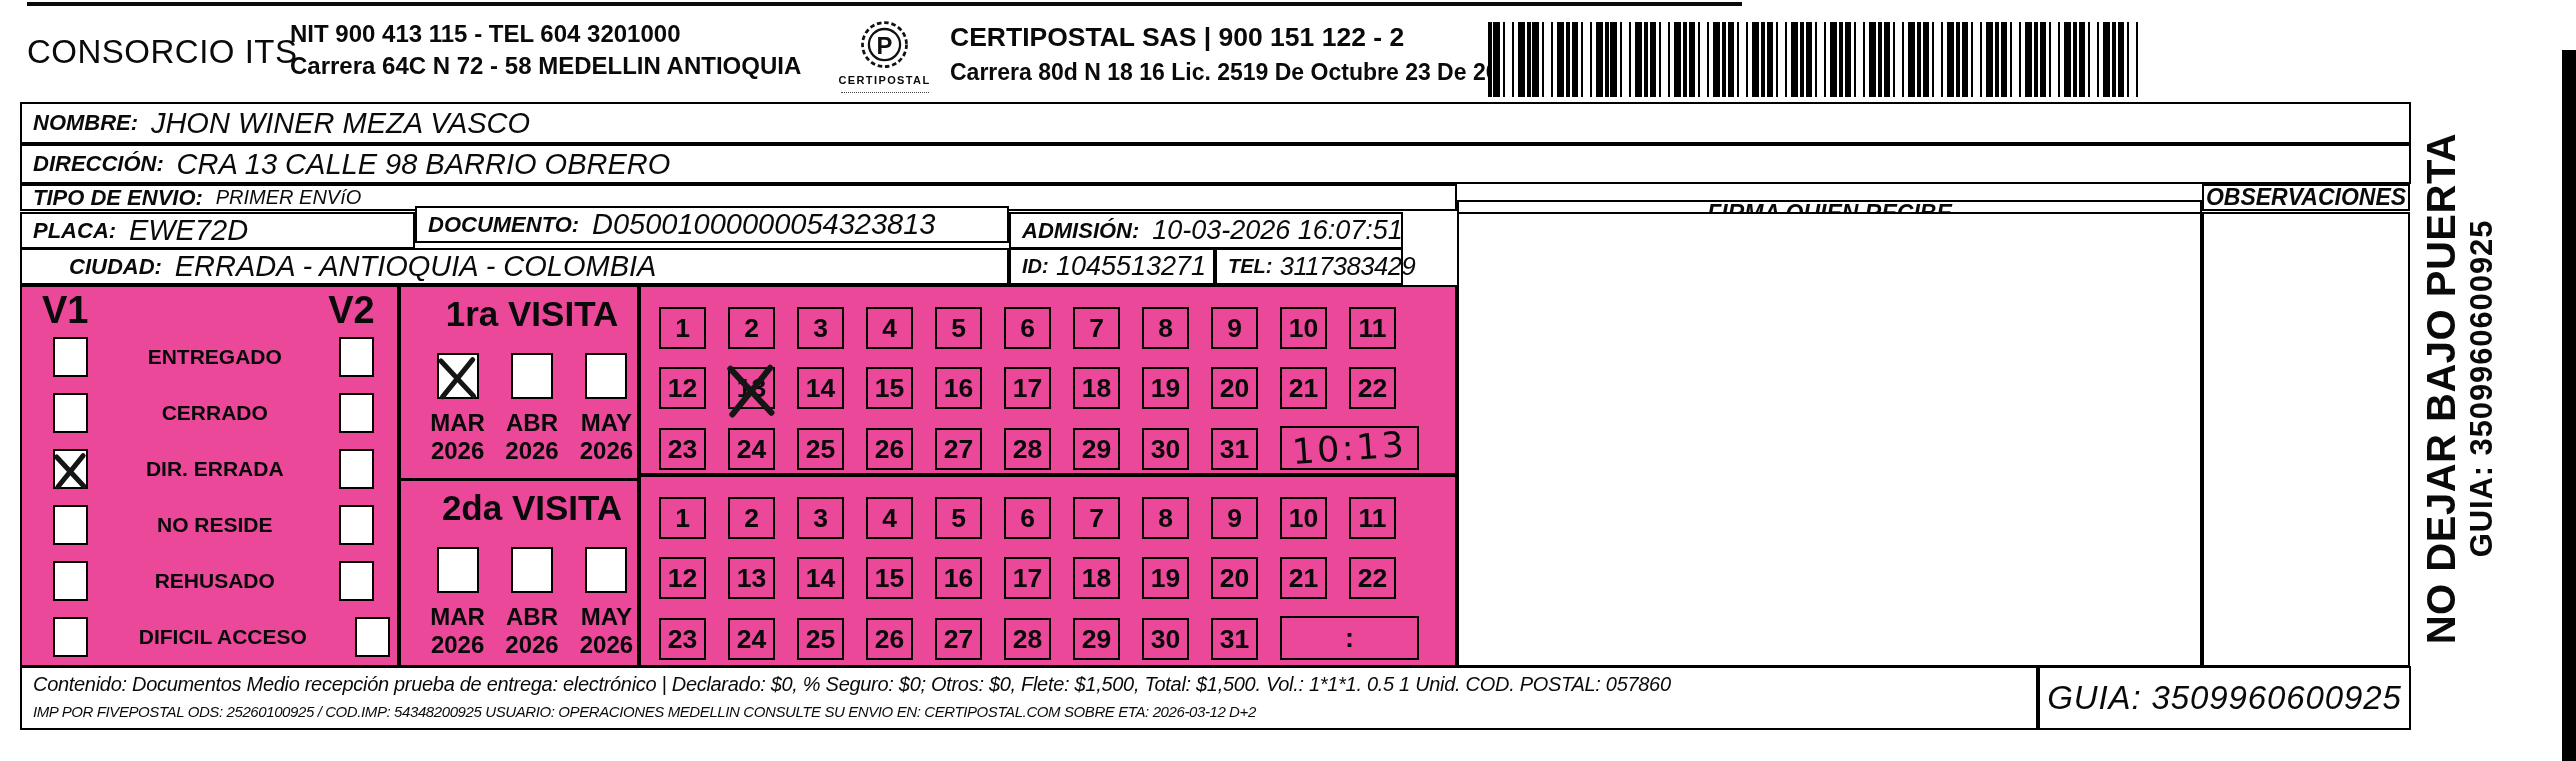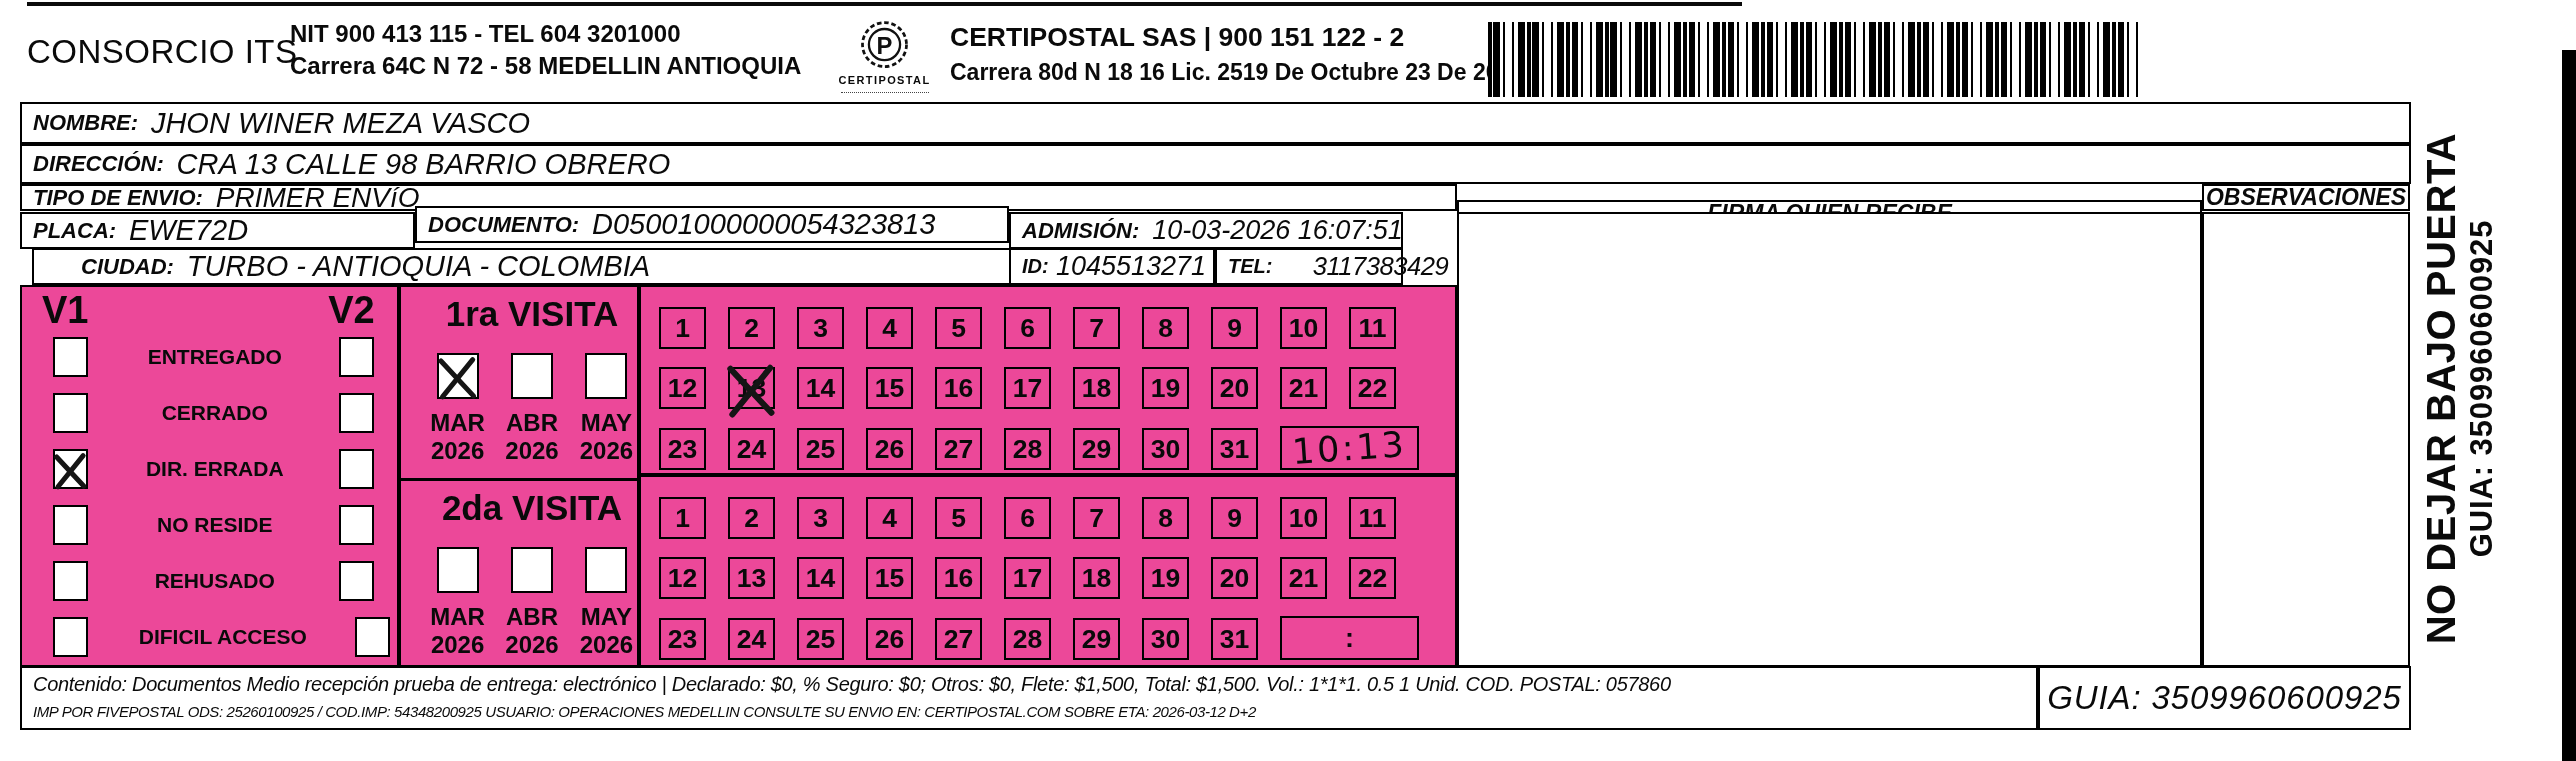--- a/index.html
+++ b/index.html
@@ -26,36 +26,36 @@
       #000 14.6px 17.3px,#fff 17.3px 24px,#000 24px 25.6px,#fff 25.6px 30px,#000 30px 37px,#fff 37px 39px);}
 
   
   .form{position:absolute;left:20px;top:102px;width:2391px;height:628px;}
   .cell{position:absolute;box-sizing:border-box;border:2.7px solid #000;background:#fff;
         display:flex;align-items:center;white-space:nowrap;padding-left:11px;font-style:italic;}
   .lbl{font-weight:bold;font-size:22px;margin-right:12.8px;}
   .lbl.sm{font-size:20px;margin-right:7.3px;}
   .val{font-size:29px;}
   .val.md{font-size:27px;}
-  .val.sm{font-size:25.6px;letter-spacing:-0.5px;margin-left:33px;}
+  .val.sm{font-size:25.6px;letter-spacing:-0.5px;}
 
   .r-nombre{left:0;top:0;width:2391px;height:42px;}
   .r-dir{left:0;top:42px;width:2391px;height:40px;}
   .r-tipo{left:0;top:82px;width:1437px;height:27px;}
-  .r-tipo .val{font-size:28px;}
+  .r-tipo .val{font-size:20px;}
   .firma-h{left:1437px;top:98px;width:745px;height:27px;justify-content:center;padding-left:0;
            font-weight:bold;font-size:23px;}
   .obs-h{left:2182px;top:82px;width:208px;height:27px;justify-content:center;padding-left:0;
          font-weight:bold;font-size:23px;}
   .firma-b{left:1437px;top:110px;width:745px;height:455px;}
   .obs-b{left:2182px;top:110px;width:208px;height:455px;}
   .c-placa{left:0;top:110px;width:395px;height:37px;}
   .c-doc{left:395px;top:104px;width:594px;height:37px;}
   .c-adm{left:989px;top:110px;width:394px;height:37px;}
-  .c-ciudad{left:12px;top:146px;width:989px;height:37px;padding-left:47px;}
+  .c-ciudad{left:0;top:146px;width:989px;height:37px;padding-left:47px;}
   .c-id{left:989px;top:146px;width:206px;height:37px;}
   .c-tel{left:1195px;top:146px;width:188px;height:37px;}
 
   
   .panel{position:absolute;box-sizing:border-box;border:2.7px solid #000;background:#ec4899;}
   .status-panel{left:0;top:183px;width:379px;height:382px;}
   .visit-panel{left:379px;top:183px;width:240px;height:382px;}
   .cal-panel{left:619px;top:183px;width:818px;height:382px;}
   .footer-l{left:0;top:564px;width:2018px;height:64px;flex-direction:column;align-items:flex-start;
             justify-content:center;line-height:28px;}
@@ -174,21 +174,21 @@
       <span class="lbl">DOCUMENTO:</span>
       <span class="val">D05001000000054323813</span>
     </div>
     <div class="cell c-adm">
       <span class="lbl">ADMISIÓN:</span>
       <span class="val md">10-03-2026 16:07:51</span>
     </div>
 
     <div class="cell c-ciudad">
       <span class="lbl">CIUDAD:</span>
-      <span class="val">TURBO - ANTIOQUIA - COLOMBIA</span>
+      <span class="val">ERRADA - ANTIOQUIA - COLOMBIA</span>
     </div>
     <div class="cell c-id">
       <span class="lbl sm">ID:</span>
       <span class="val md">1045513271</span>
     </div>
     <div class="cell c-tel">
       <span class="lbl sm">TEL:</span>
       <span class="val sm">3117383429</span>
     </div>
 

